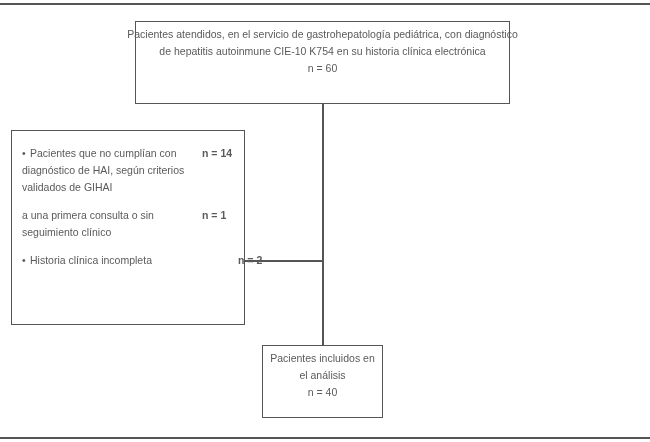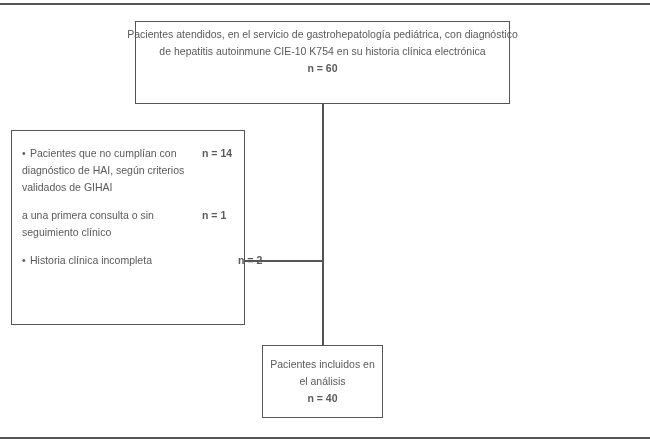--- a/index.html
+++ b/index.html
@@ -56,21 +56,21 @@
   #node-screened .line { display: block; white-space: nowrap; }
 
   #node-included {
     left: 262px;
     top: 345px;
     width: 121px;
     height: 73px;
     display: flex;
     flex-direction: column;
     align-items: center;
-    justify-content: center;
+    justify-content: flex-start;
     text-align: center;
     padding: 4px 6px;
   }
   #node-included .line { display: block; }
 
   #node-excluded {
     left: 11px;
     top: 130px;
     width: 234px;
     height: 195px;
@@ -94,21 +94,21 @@
     flex: 0 0 auto;
     font-weight: bold;
     white-space: nowrap;
   }
   .bullet {
     display: inline-block;
     width: 8px;
   }
 
   .count {
-    font-weight: bold;
+    font-weight: normal;
     white-space: nowrap;
   }
 
   
   .connector {
     position: absolute;
     background: #555555;
     z-index: 1;
   }
   #connector-main-vertical {

